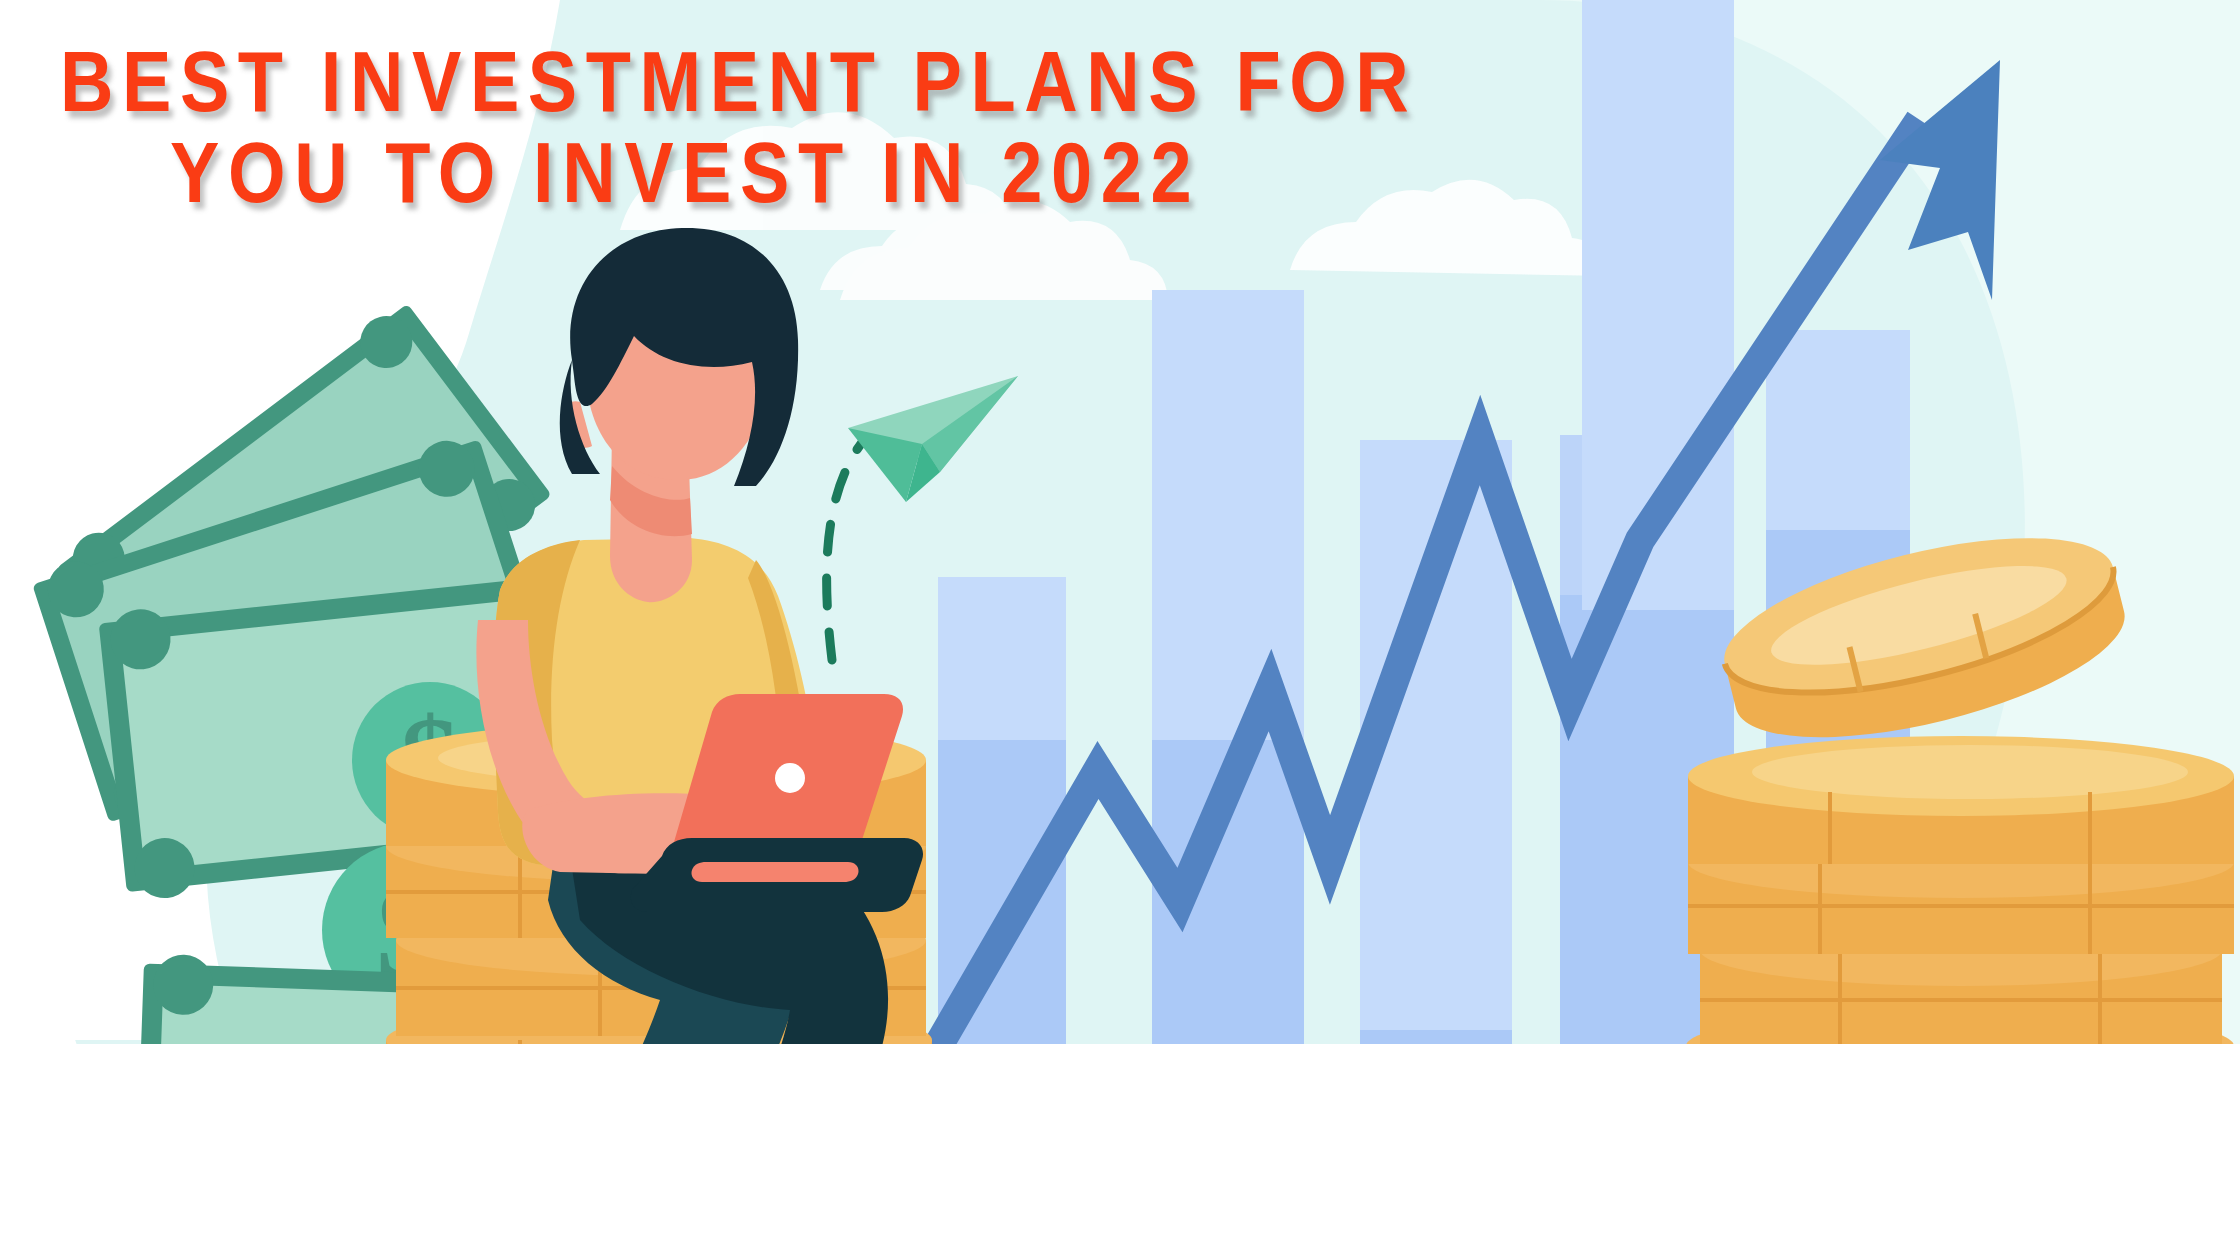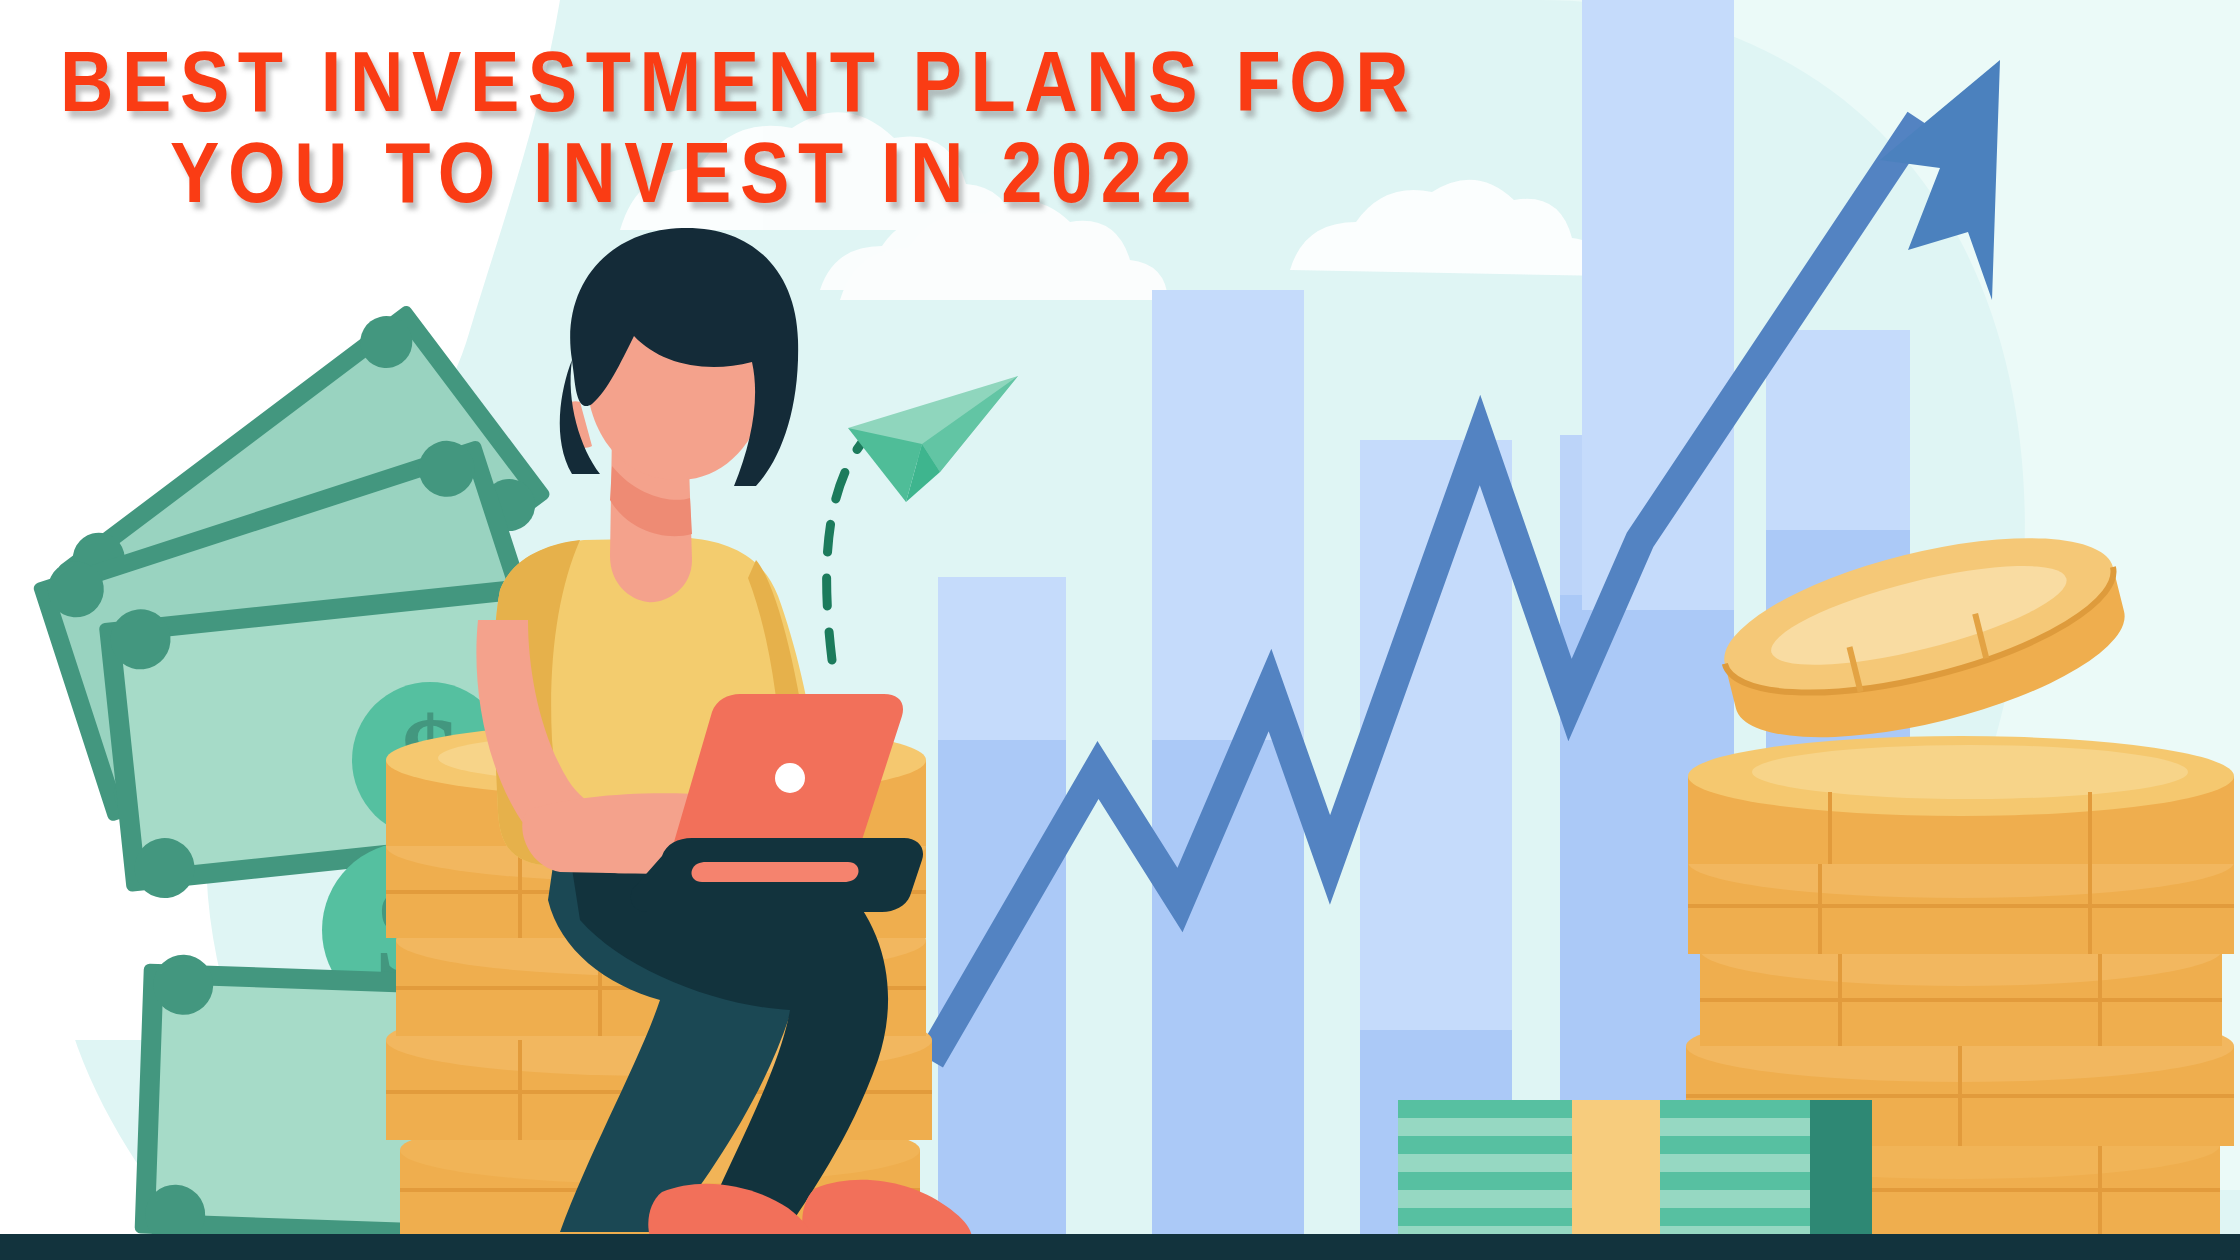--- a/index.html
+++ b/index.html
@@ -6,21 +6,21 @@
     margin: 0;
     padding: 0;
     background: #ffffff;
   }
   body {
     font-family: "Liberation Sans", sans-serif;
   }
   #banner {
     position: relative;
     width: 2240px;
-    height: 1260px;
+    height: 1044px;
     overflow: hidden;
     background: #ffffff;
   }
   #art {
     position: absolute;
     inset: 0;
     width: 2240px;
     height: 1260px;
     display: block;
   }

